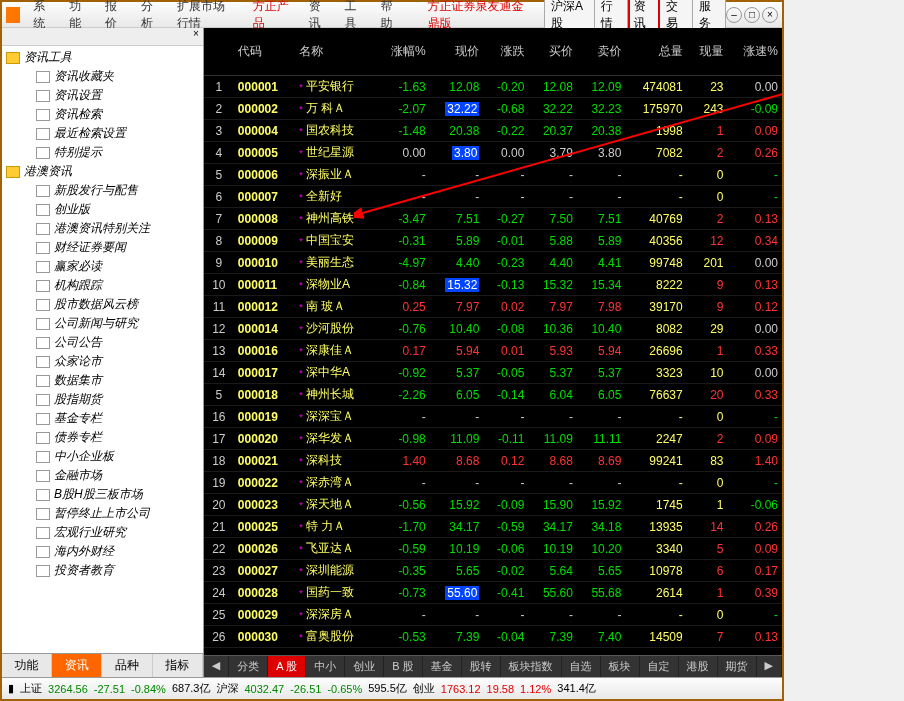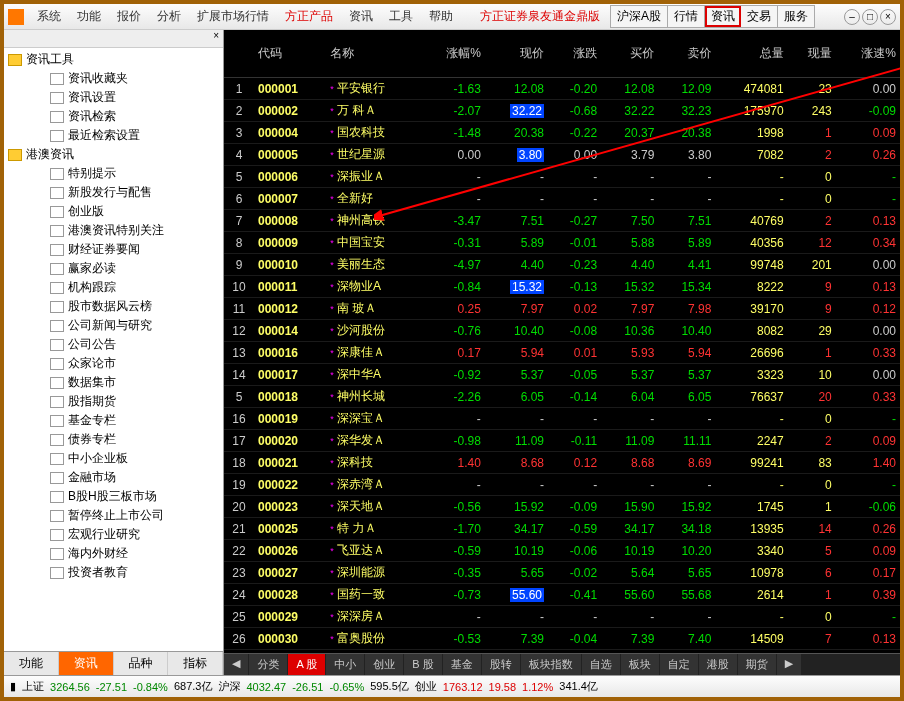--- a/index.html
+++ b/index.html
@@ -1,38 +1,38 @@
 <!DOCTYPE html>
 <html><head>
 <meta charset="utf-8">
 <style>
 * { margin: 0; padding: 0; box-sizing: border-box; font-family: "Microsoft YaHei", SimSun, sans-serif; }
 body { background: #f0f0f0; font-size: 12px; }
-.window { width: 904px; height: 701px; background: #fff; border: 4px solid #a16207; position: relative; display: flex; flex-direction: column; }
+.window { width: 784px; height: 701px; background: #fff; border: 2px solid #a16207; position: relative; display: flex; flex-direction: column; }
 .titlebar { height: 26px; background: linear-gradient(#fdfdfd,#e8e8e8); display: flex; align-items: center; padding: 0 4px; border-bottom: 1px solid #ccc; }
 .logo { width: 16px; height: 16px; background: #ff7700; margin-right: 6px; }
 .menu { display: flex; gap: 2px; }
 .menu-item { padding: 3px 7px; cursor: pointer; color: #333; }
 .menu-item.red { color: #d00; }
 .banner { color: #d00; margin-left: 20px; font-size: 12px; }
 .btn-group { display: flex; margin-left: 10px; border: 1px solid #aaa; }
 .btn-tab { padding: 2px 6px; border-right: 1px solid #aaa; background: #f5f5f5; cursor: pointer; }
 .btn-tab:last-child { border-right: none; }
 .btn-tab.hl { border: 2px solid #d00; padding: 0 4px; }
 .win-ctrl { margin-left: auto; display: flex; gap: 2px; }
 .win-ctrl span { width: 16px; height: 16px; border: 1px solid #999; border-radius: 8px; display: flex; align-items: center; justify-content: center; cursor: pointer; font-size: 10px; }
 .body { flex: 1; display: flex; overflow: hidden; }
 .sidebar { width: 220px; background: #fff; border-right: 1px solid #999; display: flex; flex-direction: column; }
 .sb-head { height: 18px; background: #eee; border-bottom: 1px solid #ccc; display: flex; justify-content: flex-end; padding: 0 4px; font-size: 10px; }
 .tree { flex: 1; overflow-y: auto; padding: 2px 0; }
-.tree-node { display: flex; align-items: center; padding: 1px 4px; cursor: pointer; white-space: nowrap; }
+.tree-node { display: flex; align-items: center; padding: 1px 4px; cursor: pointer; white-space: nowrap; font-style: italic; }
 .tree-node .ic { width: 14px; height: 12px; margin-right: 4px; }
 .folder-ic { background: #ffcc33; border: 1px solid #cc9900; }
 .file-ic { background: #fff; border: 1px solid #999; margin-left: 16px; }
-.tree-node.l2 { padding-left: 30px; }
+.tree-node.l2 { padding-left: 18px; }
 .sb-tabs { display: flex; border-top: 1px solid #999; }
 .sb-tab { flex: 1; text-align: center; padding: 3px 0; background: #e8e8e8; border-right: 1px solid #ccc; cursor: pointer; }
 .sb-tab.active { background: #ff6600; color: #fff; }
 .main { flex: 1; display: flex; flex-direction: column; background: #000; color: #ccc; position: relative; }
 .table-wrap { flex: 1; overflow: hidden; }
 table { width: 100%; border-collapse: collapse; font-size: 12px; }
 th { background: #000; color: #ccc; padding: 15px 4px; text-align: right; font-weight: normal; border-bottom: 1px solid #333; }
 th:nth-child(1),th:nth-child(2),th:nth-child(3){text-align:left;}
 td { padding: 2px 4px; text-align: right; border-bottom: 1px solid #1a1a1a; }
 td:nth-child(1){color:#ccc;text-align:center;width:30px;}
@@ -87,22 +87,22 @@
     <div class="sidebar">
       <div class="sb-head">
           <span>×</span>
         </div>
       <div class="tree" id="tree">
           <div class="tree-node"><span class="ic folder-ic"></span>资讯工具</div>
           <div class="tree-node l2"><span class="ic file-ic"></span>资讯收藏夹</div>
           <div class="tree-node l2"><span class="ic file-ic"></span>资讯设置</div>
           <div class="tree-node l2"><span class="ic file-ic"></span>资讯检索</div>
           <div class="tree-node l2"><span class="ic file-ic"></span>最近检索设置</div>
+          <div class="tree-node l2"><span class="ic file-ic"></span>特别提示</div>
           <div class="tree-node"><span class="ic folder-ic"></span>港澳资讯</div>
-          <div class="tree-node l2"><span class="ic file-ic"></span>特别提示</div>
           <div class="tree-node l2"><span class="ic file-ic"></span>新股发行与配售</div>
           <div class="tree-node l2"><span class="ic file-ic"></span>创业版</div>
           <div class="tree-node l2"><span class="ic file-ic"></span>港澳资讯特别关注</div>
           <div class="tree-node l2"><span class="ic file-ic"></span>财经证券要闻</div>
           <div class="tree-node l2"><span class="ic file-ic"></span>赢家必读</div>
           <div class="tree-node l2"><span class="ic file-ic"></span>机构跟踪</div>
           <div class="tree-node l2"><span class="ic file-ic"></span>股市数据风云榜</div>
           <div class="tree-node l2"><span class="ic file-ic"></span>公司新闻与研究</div>
           <div class="tree-node l2"><span class="ic file-ic"></span>公司公告</div>
           <div class="tree-node l2"><span class="ic file-ic"></span>众家论市</div>

